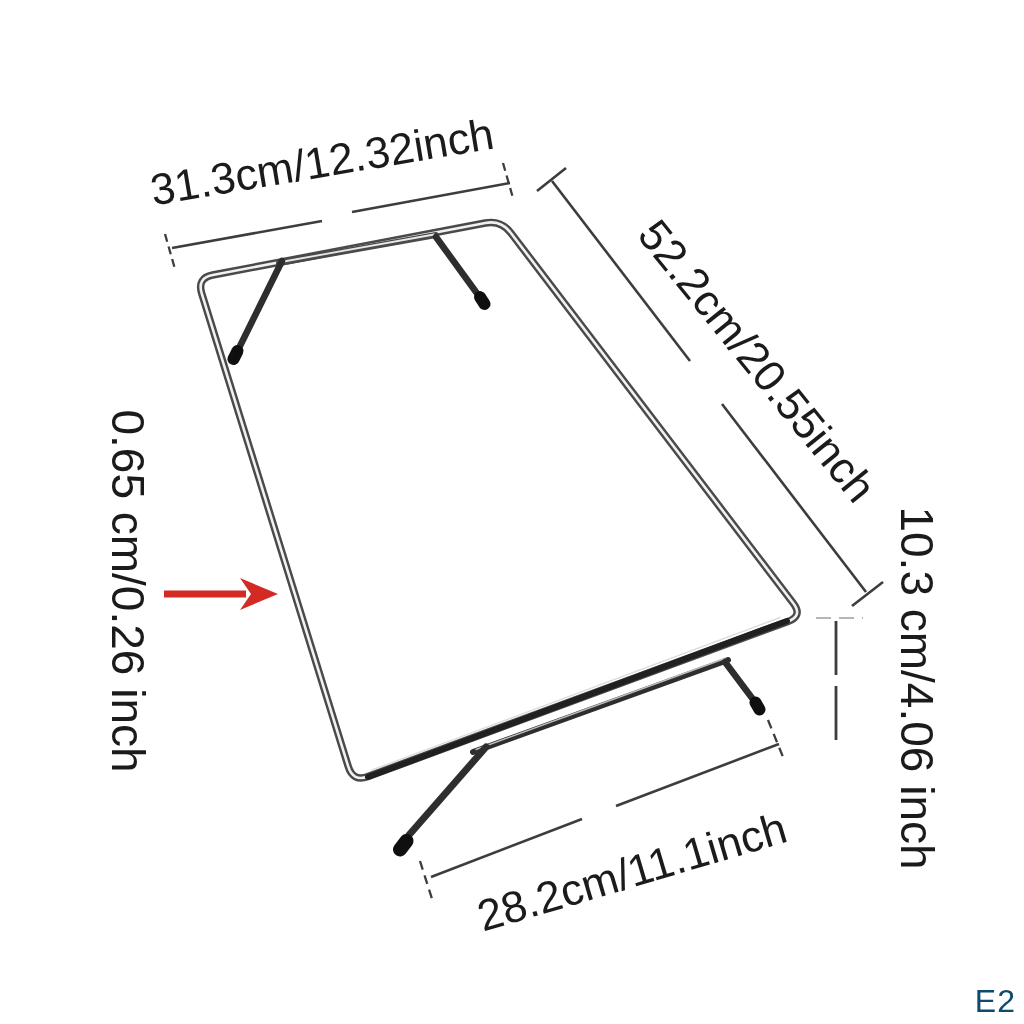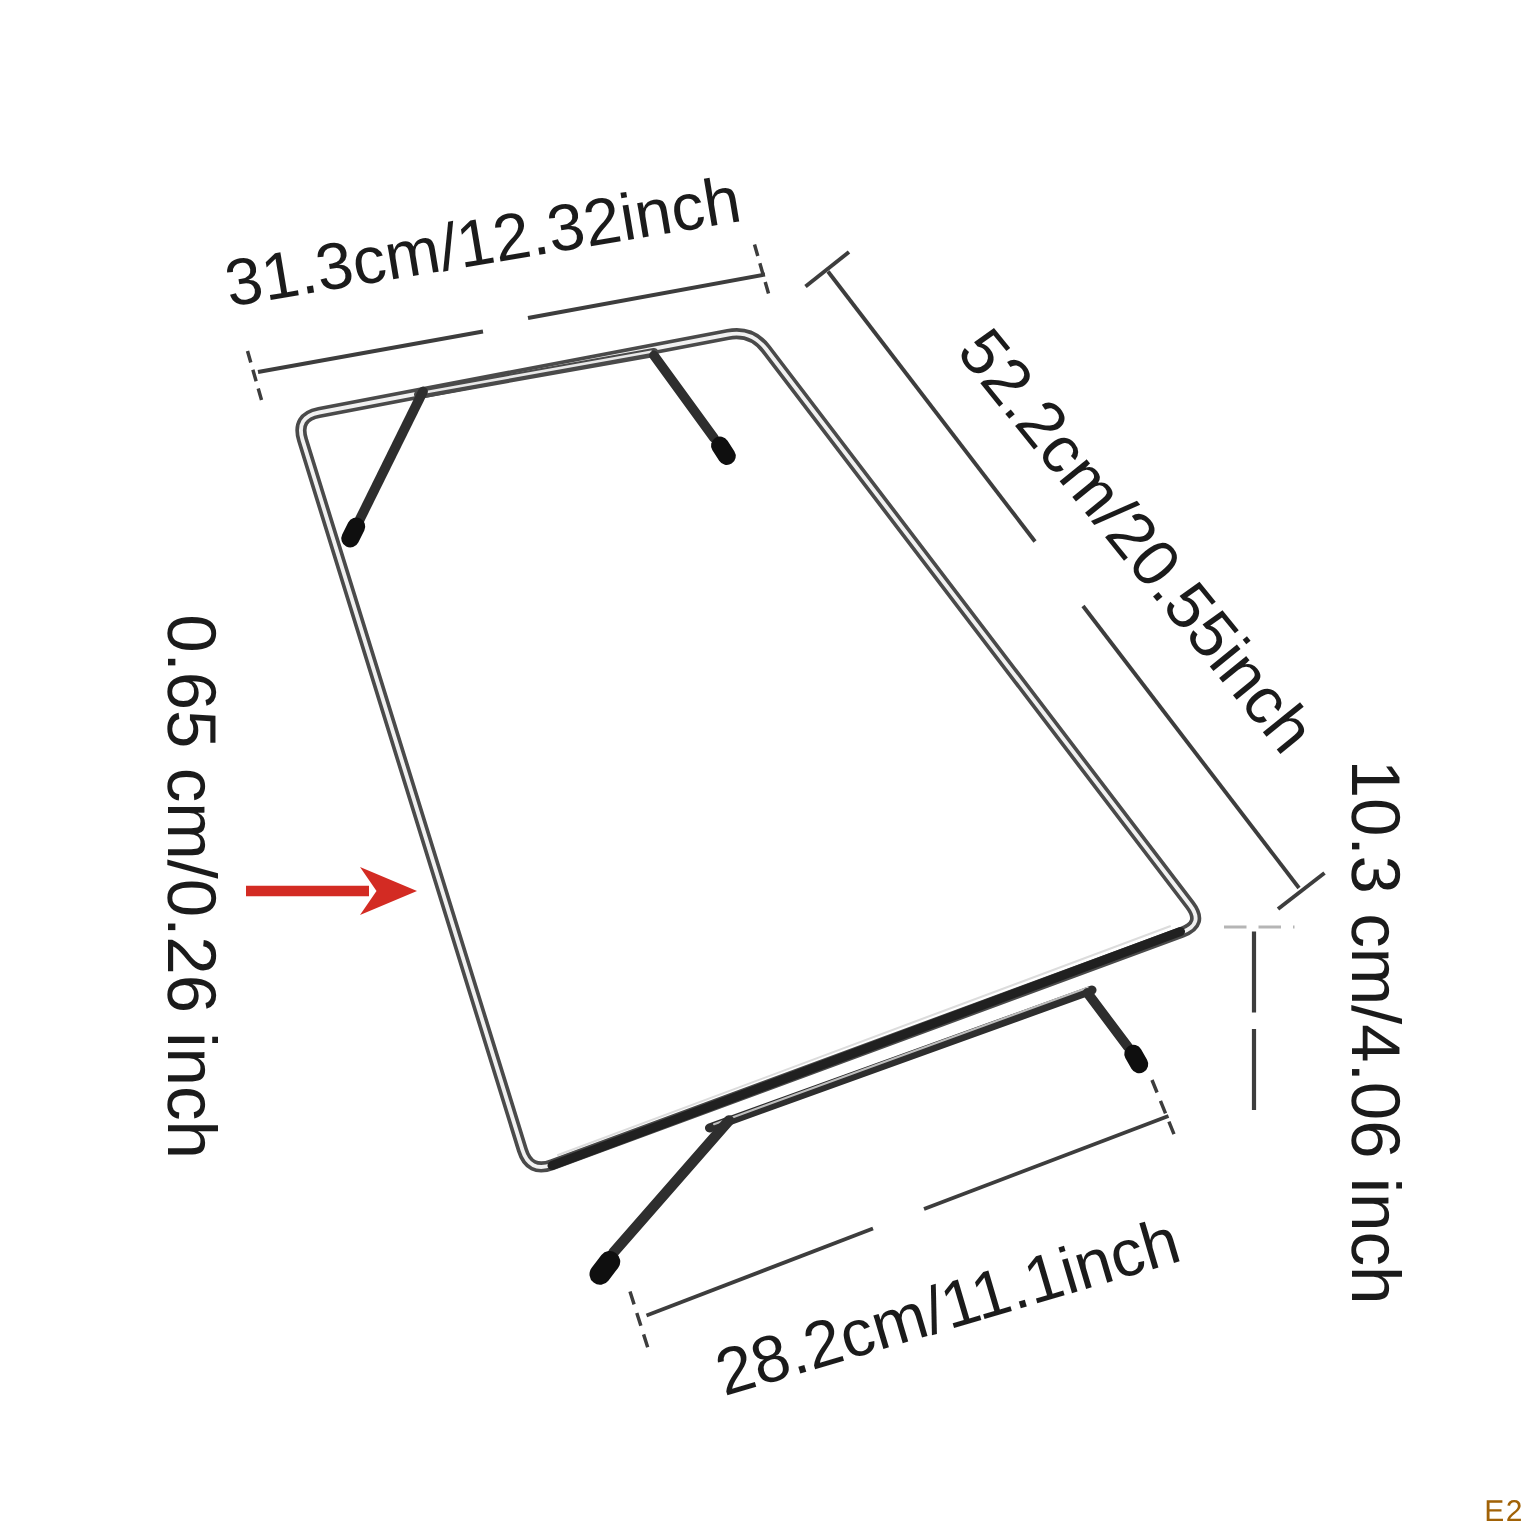--- a/index.html
+++ b/index.html
@@ -23,22 +23,22 @@
   }
   .lbl-top     { left: 322px; top: 162px; transform: translate(-50%,-50%) rotate(-9.5deg); }
   .lbl-depth   { left: 757px; top: 361px; transform: translate(-50%,-50%) rotate(51deg); }
   .lbl-thick   { left: 128px; top: 591px; font-size: 46px; transform: translate(-50%,-50%) rotate(90deg); }
   .lbl-height  { left: 917px; top: 688px; font-size: 46px; transform: translate(-50%,-50%) rotate(90deg); }
   .lbl-bottom  { left: 632px; top: 872px; transform: translate(-50%,-50%) rotate(-16.5deg); }
   .watermark {
     position: absolute;
     right: 8px;
     bottom: 4px;
-    font-size: 20px;
-    color: #a16207;
+    font-size: 32px;
+    color: #0c4a6e;
     letter-spacing: 1px;
   }
 </style>
 </head>
 <body>
 
 <div class="canvas">
 
   <svg width="1024" height="1024" viewBox="0 0 1024 1024">
 

